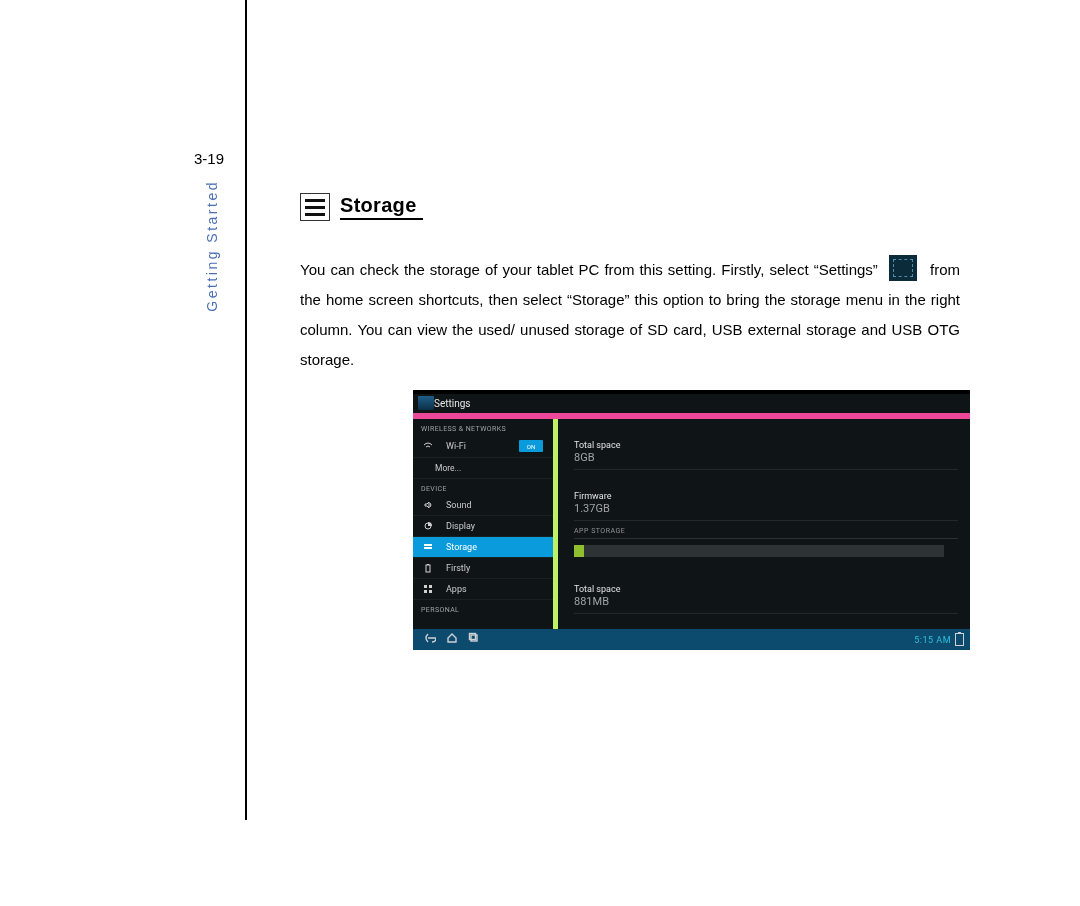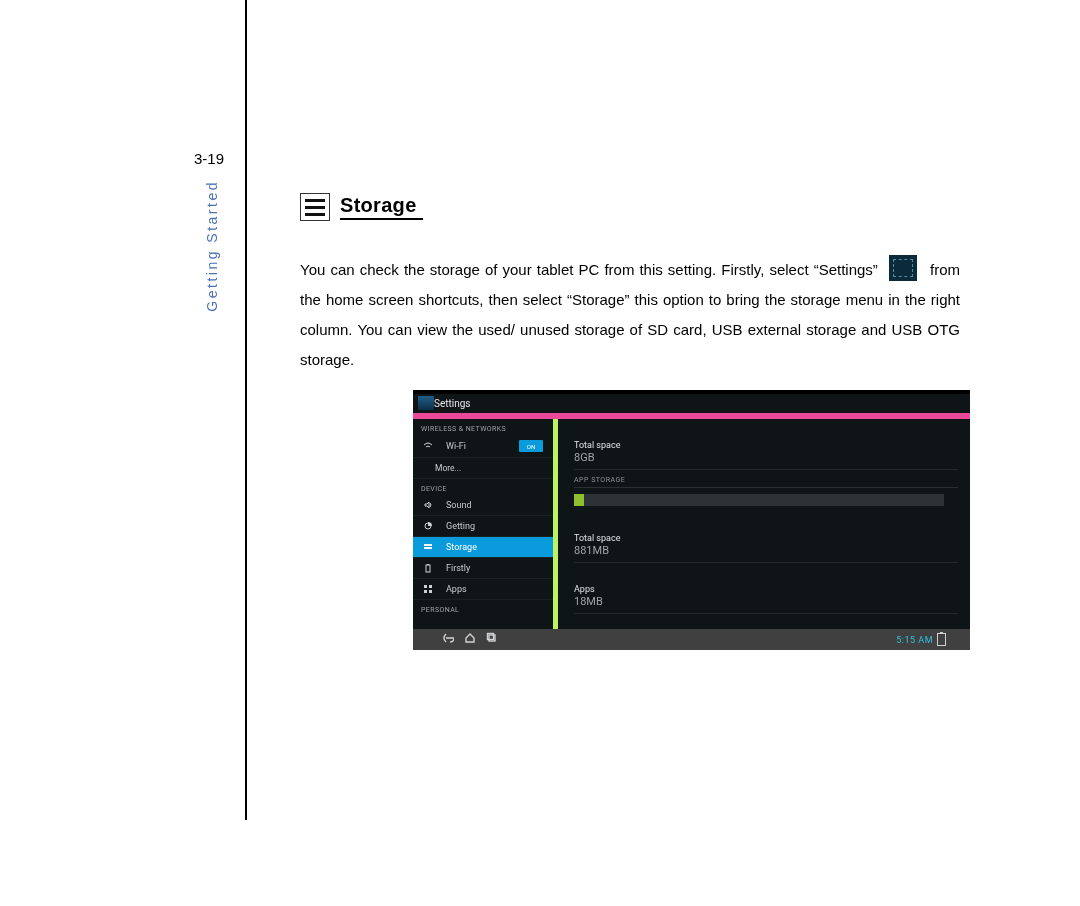--- a/index.html
+++ b/index.html
@@ -215,24 +215,24 @@
     margin: 6px 0;
     position: relative;
   }
   .bar .fill { position:absolute; left:0;top:0;bottom:0; width:10px; background:#8fbf2f;}
 
   
   .navbar {
     position: absolute;
     left: 0; right: 0; bottom: 0;
     height: 21px;
-    background: #404040;
+    background: #0c4a6e;
     display: flex;
     align-items: center;
-    padding: 0 24px;
+    padding: 0 6px;
     text-align: right;
   }
   .navbar .spacer { flex:1; }
   .sys-btn {
     width: 22px;
     text-align: center;
     color: #cfd2d3;
     font-size: 11px;
   }
   .sys-btn svg { width:12px; height:12px; stroke:#cfd2d3; fill:none; stroke-width:1.4; }
@@ -310,21 +310,21 @@
         <span>Sound</span>
       </div>
 
       <div class="nav-item">
         <span class="nav-icon">
           <svg viewBox="0 0 10 10">
               <circle cx="5" cy="5" r="3" stroke="#cfd2d3" fill="none"></circle>
               <path d="M5 5 L5 1 A4 4 0 0 1 9 5 Z" fill="#cfd2d3" stroke="none"></path>
             </svg>
         </span>
-        <span>Getting</span>
+        <span>Display</span>
       </div>
 
       <div class="nav-item selected">
         <span class="nav-icon">
           <svg viewBox="0 0 10 10">
               <rect x="1" y="2" width="8" height="2" fill="#fff"></rect>
               <rect x="1" y="5" width="8" height="2" fill="#fff"></rect>
             </svg>
         </span>
         <span>Storage</span>
@@ -352,20 +352,24 @@
         <span>Apps</span>
       </div>
 
       <div class="cat">PERSONAL</div>
     </div>
 
     <div class="right-col">
       <div class="kv">
         <div class="k">Total space</div>
         <div class="v">8GB</div>
+      </div>
+      <div class="kv">
+        <div class="k">Firmware</div>
+        <div class="v">1.37GB</div>
       </div>
 
       <div class="section-lbl">APP STORAGE</div>
       <div class="bar">
           <div class="fill"></div>
         </div>
       <div class="kv">
         <div class="k">Total space</div>
         <div class="v">881MB</div>
       </div>

